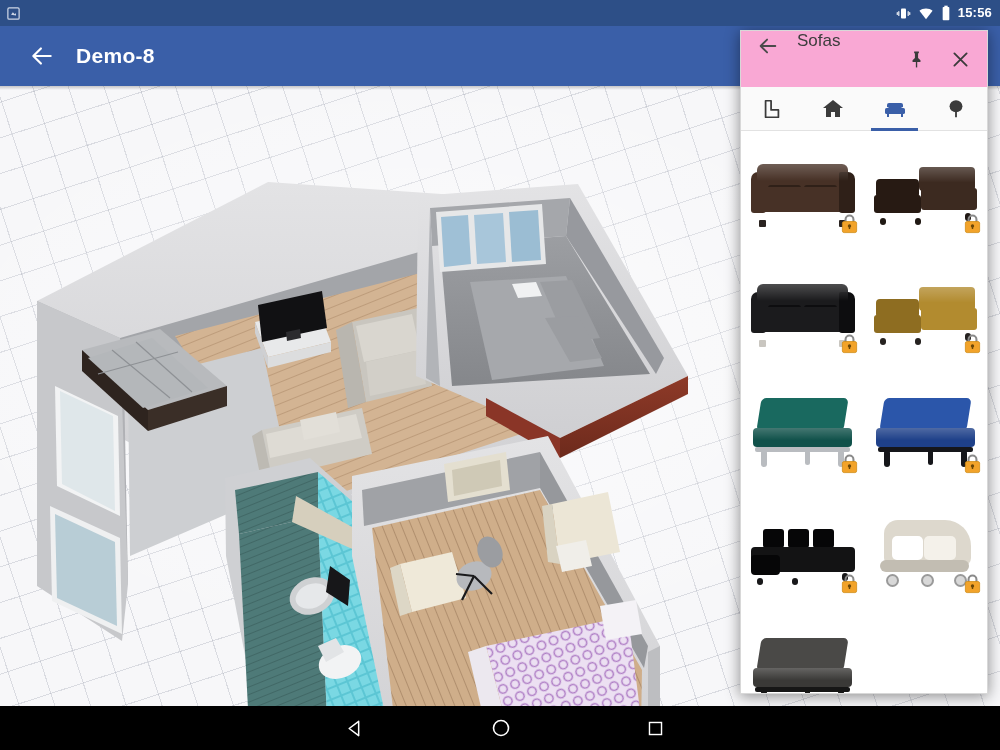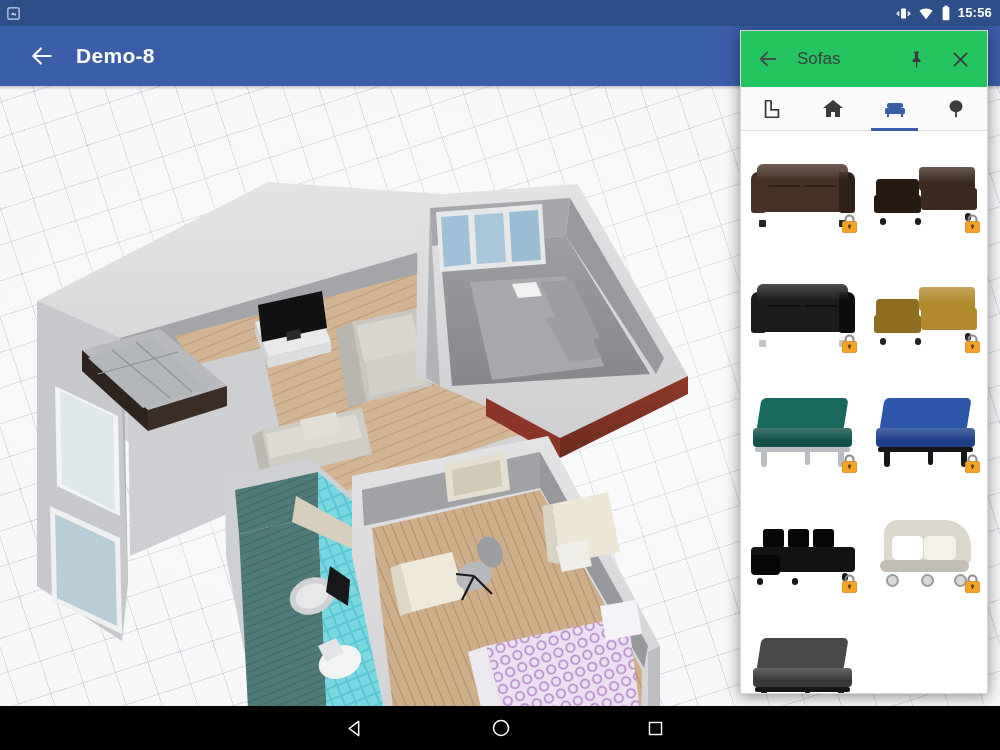--- a/index.html
+++ b/index.html
@@ -98,22 +98,22 @@
 
   
   #catalog-panel {
     position: absolute; left: 740px; top: 30px; width: 248px; height: 664px;
     background: #fafafa; z-index: 35;
     box-shadow: 0 2px 14px rgba(0,0,0,.45);
     display: flex; flex-direction: column; overflow: hidden;
     border: 1px solid #d8d8d8;
   }
   #panel-header {
-    height: 56px; display: flex; align-items: center; flex: none;
-    background: #22c55e; padding: 0 10px 0 12px;
+    height: 56px; display: flex; flex: none;
+    background: #f9a8d4; padding: 0 10px 0 12px;
   }
   #panel-back { width: 30px; height: 30px; display:flex; align-items:center; justify-content:center; }
   #panel-title {
     font-size: 17px; color: #3d3d3d; margin-left: 14px; font-weight: normal;
   }
   #panel-header-actions { margin-left: auto; display: flex; align-items: center; gap: 18px; padding-right: 4px; }
   .hdr-icon { width: 26px; height: 26px; display:flex; align-items:center; justify-content:center; }
 
   #panel-tabs {
     height: 44px; display: flex; flex: none; background: #fafafa;

